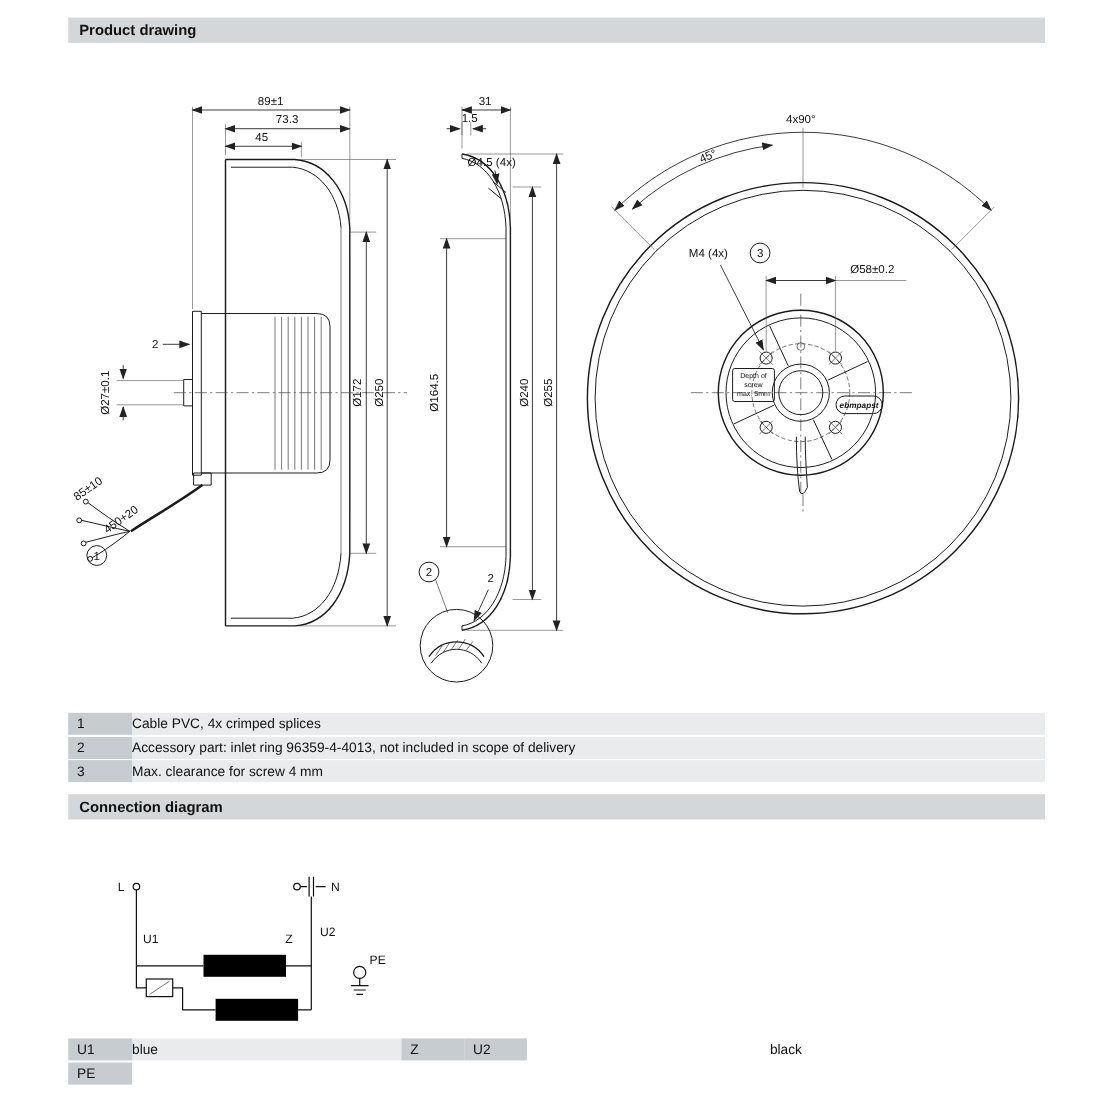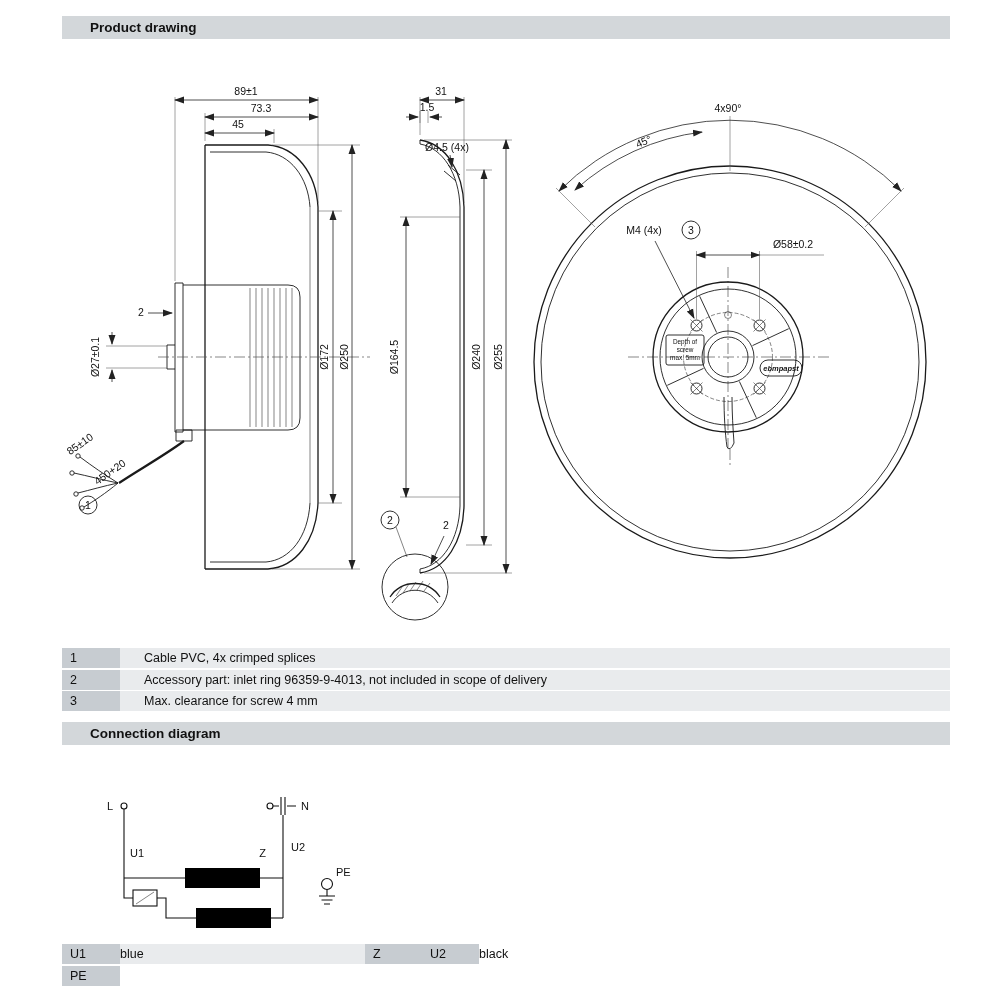--- a/index.html
+++ b/index.html
@@ -1,29 +1,29 @@
 <!DOCTYPE html>
 <html><head>
 <meta charset="utf-8">
 <style>
   html,body{margin:0;padding:0;background:#fff;}
   .page{position:relative;width:1000px;height:1007px;background:#fff;
         font-family:"Liberation Sans",sans-serif;color:#111;overflow:hidden;}
   .hdr{position:absolute;left:62px;width:888px;height:23px;background:#d3d7da;
-       font-weight:bold;font-size:13.5px;line-height:23px;padding-left:28px;
+       font-weight:bold;font-size:13.5px;line-height:23px;padding-left:10px;
        box-sizing:border-box;color:#111;}
   .svgabs{position:absolute;left:0;}
   .notes{position:absolute;left:62px;top:648px;width:888px;}
   .legend{position:absolute;left:62px;top:944px;width:888px;}
   .trow{display:flex;margin-bottom:1.5px;height:20px;font-size:12.5px;line-height:20px;}
   .tid{width:58px;background:#c7ccd1;padding-left:8px;box-sizing:border-box;flex:none;}
-  .ttext{flex:1;background:#e9ebed;padding-left:24px;box-sizing:border-box;}
+  .ttext{flex:1;background:#e9ebed;padding-left:0;box-sizing:border-box;}
   .lcell{background:#e9ebed;padding-left:0;box-sizing:border-box;}
   .lterm{background:#c7ccd1;padding-left:8px;box-sizing:border-box;flex:none;width:58px;}
-  .lfill{flex:1;background:transparent;}
+  .lfill{flex:1;background:transparent;text-align:center;}
   
   .thick{stroke:#1a1a1a;stroke-width:1.3;fill:none;}
   .med{stroke:#1a1a1a;stroke-width:0.9;fill:none;}
   .thin{stroke:#333;stroke-width:0.6;fill:none;}
   .dim{stroke:#222;stroke-width:0.8;fill:none;}
   .ext{stroke:#555;stroke-width:0.55;fill:none;}
   .cl{stroke:#555;stroke-width:0.7;fill:none;stroke-dasharray:11 3 2 3;}
   .dimtext{font-size:10.5px;fill:#111;text-anchor:middle;font-family:"Liberation Sans",sans-serif;}
   .smalltext{font-size:6.4px;fill:#111;text-anchor:middle;font-family:"Liberation Sans",sans-serif;}
   .schemtext{font-size:11px;fill:#111;font-family:"Liberation Sans",sans-serif;}
@@ -223,21 +223,21 @@
     </g>
   </svg>
 
   <div class="notes">
     <div class="trow">
       <div class="tid">1</div>
       <div class="ttext">Cable PVC, 4x crimped splices</div>
     </div>
     <div class="trow">
       <div class="tid">2</div>
-      <div class="ttext">Accessory part: inlet ring 96359-9-4013, not included in scope of delivery</div>
+      <div class="ttext">Accessory part: inlet ring 96359-4-4013, not included in scope of delivery</div>
     </div>
     <div class="trow">
       <div class="tid">3</div>
       <div class="ttext">Max. clearance for screw 4 mm</div>
     </div>
   </div>
 
   <div class="hdr" style="top:722px">
     <span>Connection diagram</span>
   </div>

